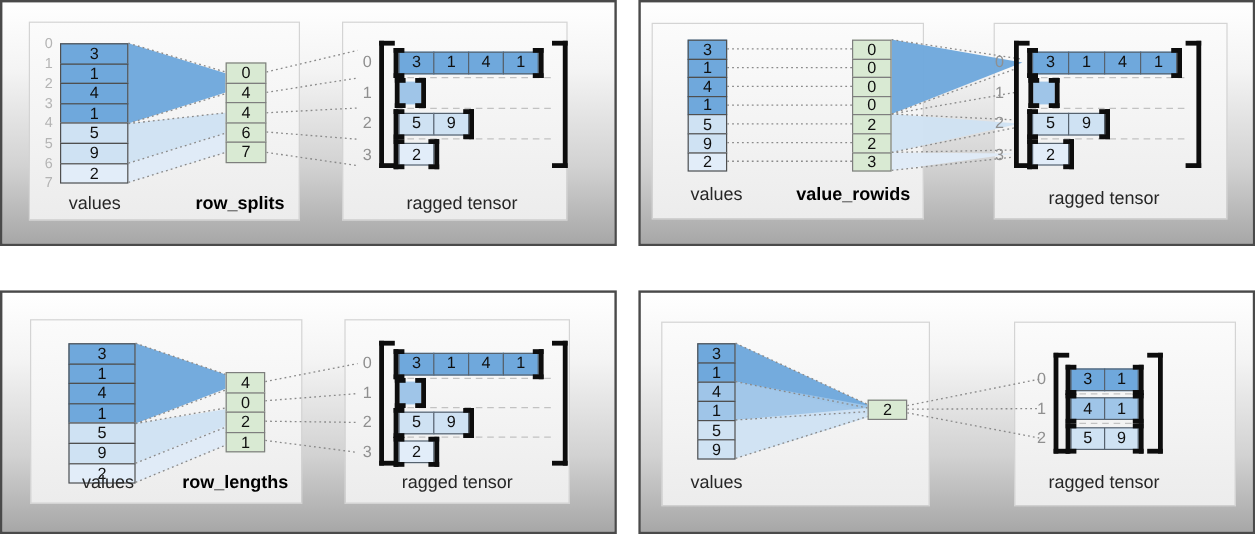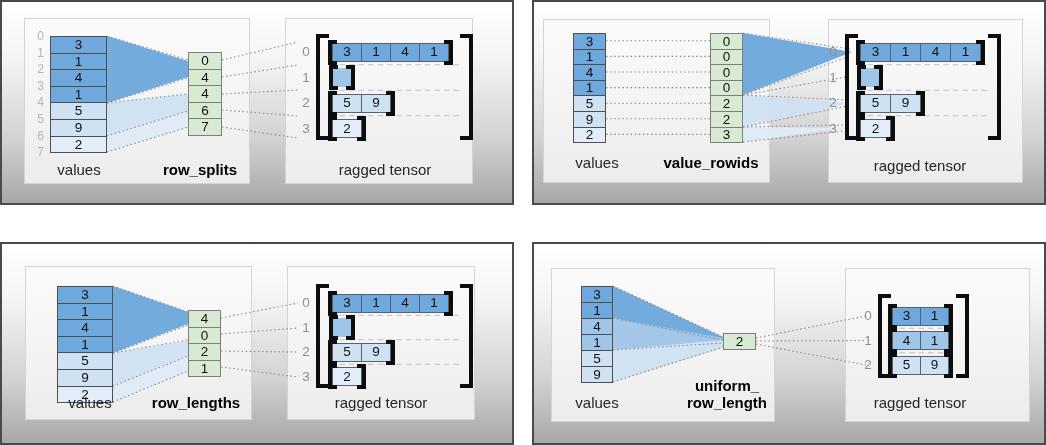--- a/index.html
+++ b/index.html
@@ -243,22 +243,20 @@
     <div class="ibox" style="left: 551px; top: 268px; width: 224px; height: 154px;"></div>
     <div class="ibox" style="left: 845px; top: 268px; width: 185px; height: 154px;"></div>
     <div class="cell vcell c-dark" style="left: 581px; top: 286px; width: 32px; height: 17px;">3</div>
     <div class="cell vcell c-dark" style="left: 581px; top: 302px; width: 32px; height: 17px;">1</div>
     <div class="cell vcell c-med" style="left: 581px; top: 318px; width: 32px; height: 17px;">4</div>
     <div class="cell vcell c-med" style="left: 581px; top: 334px; width: 32px; height: 17px;">1</div>
     <div class="cell vcell c-light" style="left: 581px; top: 350px; width: 32px; height: 17px;">5</div>
     <div class="cell vcell c-light" style="left: 581px; top: 366px; width: 32px; height: 17px;">9</div>
     <div class="cell gcell" style="left: 723px; top: 333px; width: 33px; height: 17px;">2</div>
     <div class="lab" style="left: 597px; top: 395px;">values</div>
-    <div class="lab bold" style="left: 727px; top: 378px;">uniform_
-row_length</div>
     <div class="lab" style="left: 920px; top: 395px;">ragged tensor</div>
     <div class="brk bl" style="left: 878px; top: 294px; width: 13px; height: 84px;"></div>
     <div class="brk br" style="left: 956px; top: 294px; width: 13px; height: 84px;"></div>
     <div class="rlabel" style="left: 858px; top: 309px; width: 20px;">0</div>
     <div class="cell tcell c-dark" style="left: 892px; top: 306.5px; width: 29px; height: 19px;">3</div>
     <div class="cell tcell c-dark" style="left: 920px; top: 306.5px; width: 29px; height: 19px;">1</div>
     <div class="brk bl" style="left: 888px; top: 303.5px; width: 9px; height: 25px;"></div>
     <div class="brk br" style="left: 944px; top: 303.5px; width: 9px; height: 25px;"></div>
     <div class="rlabel" style="left: 858px; top: 333.5px; width: 20px;">1</div>
     <div class="cell tcell c-med" style="left: 892px; top: 331px; width: 29px; height: 19px;">4</div>

